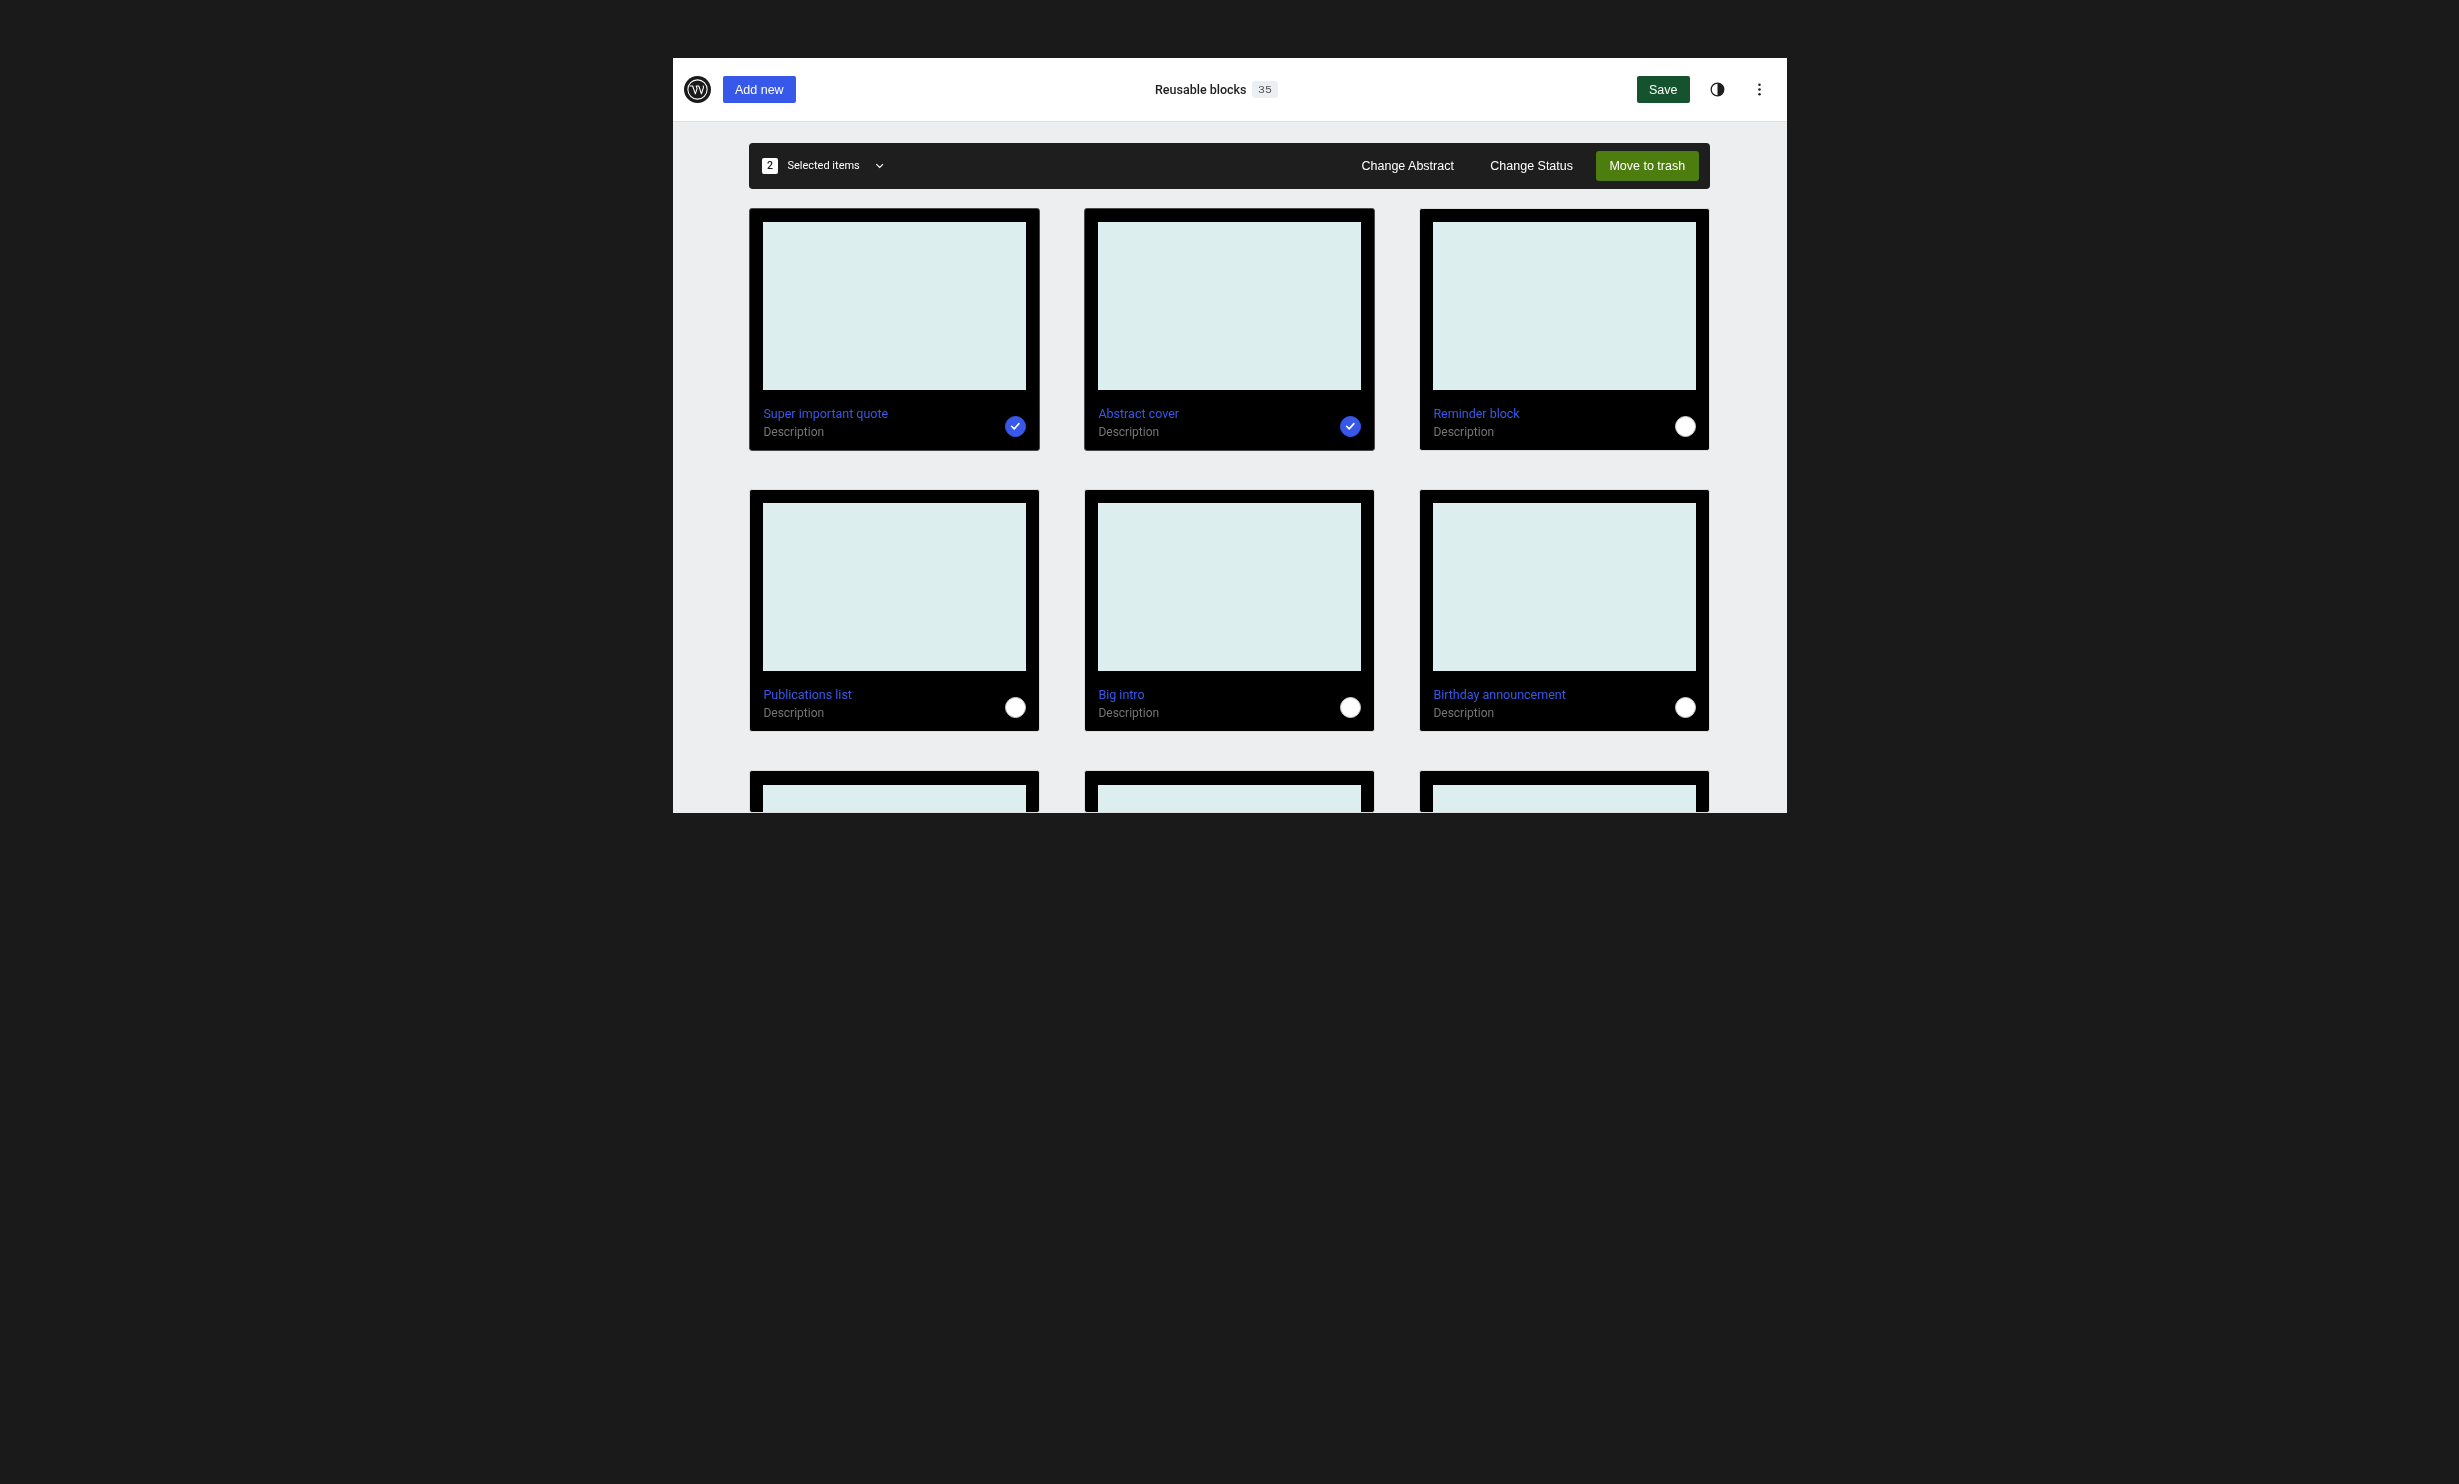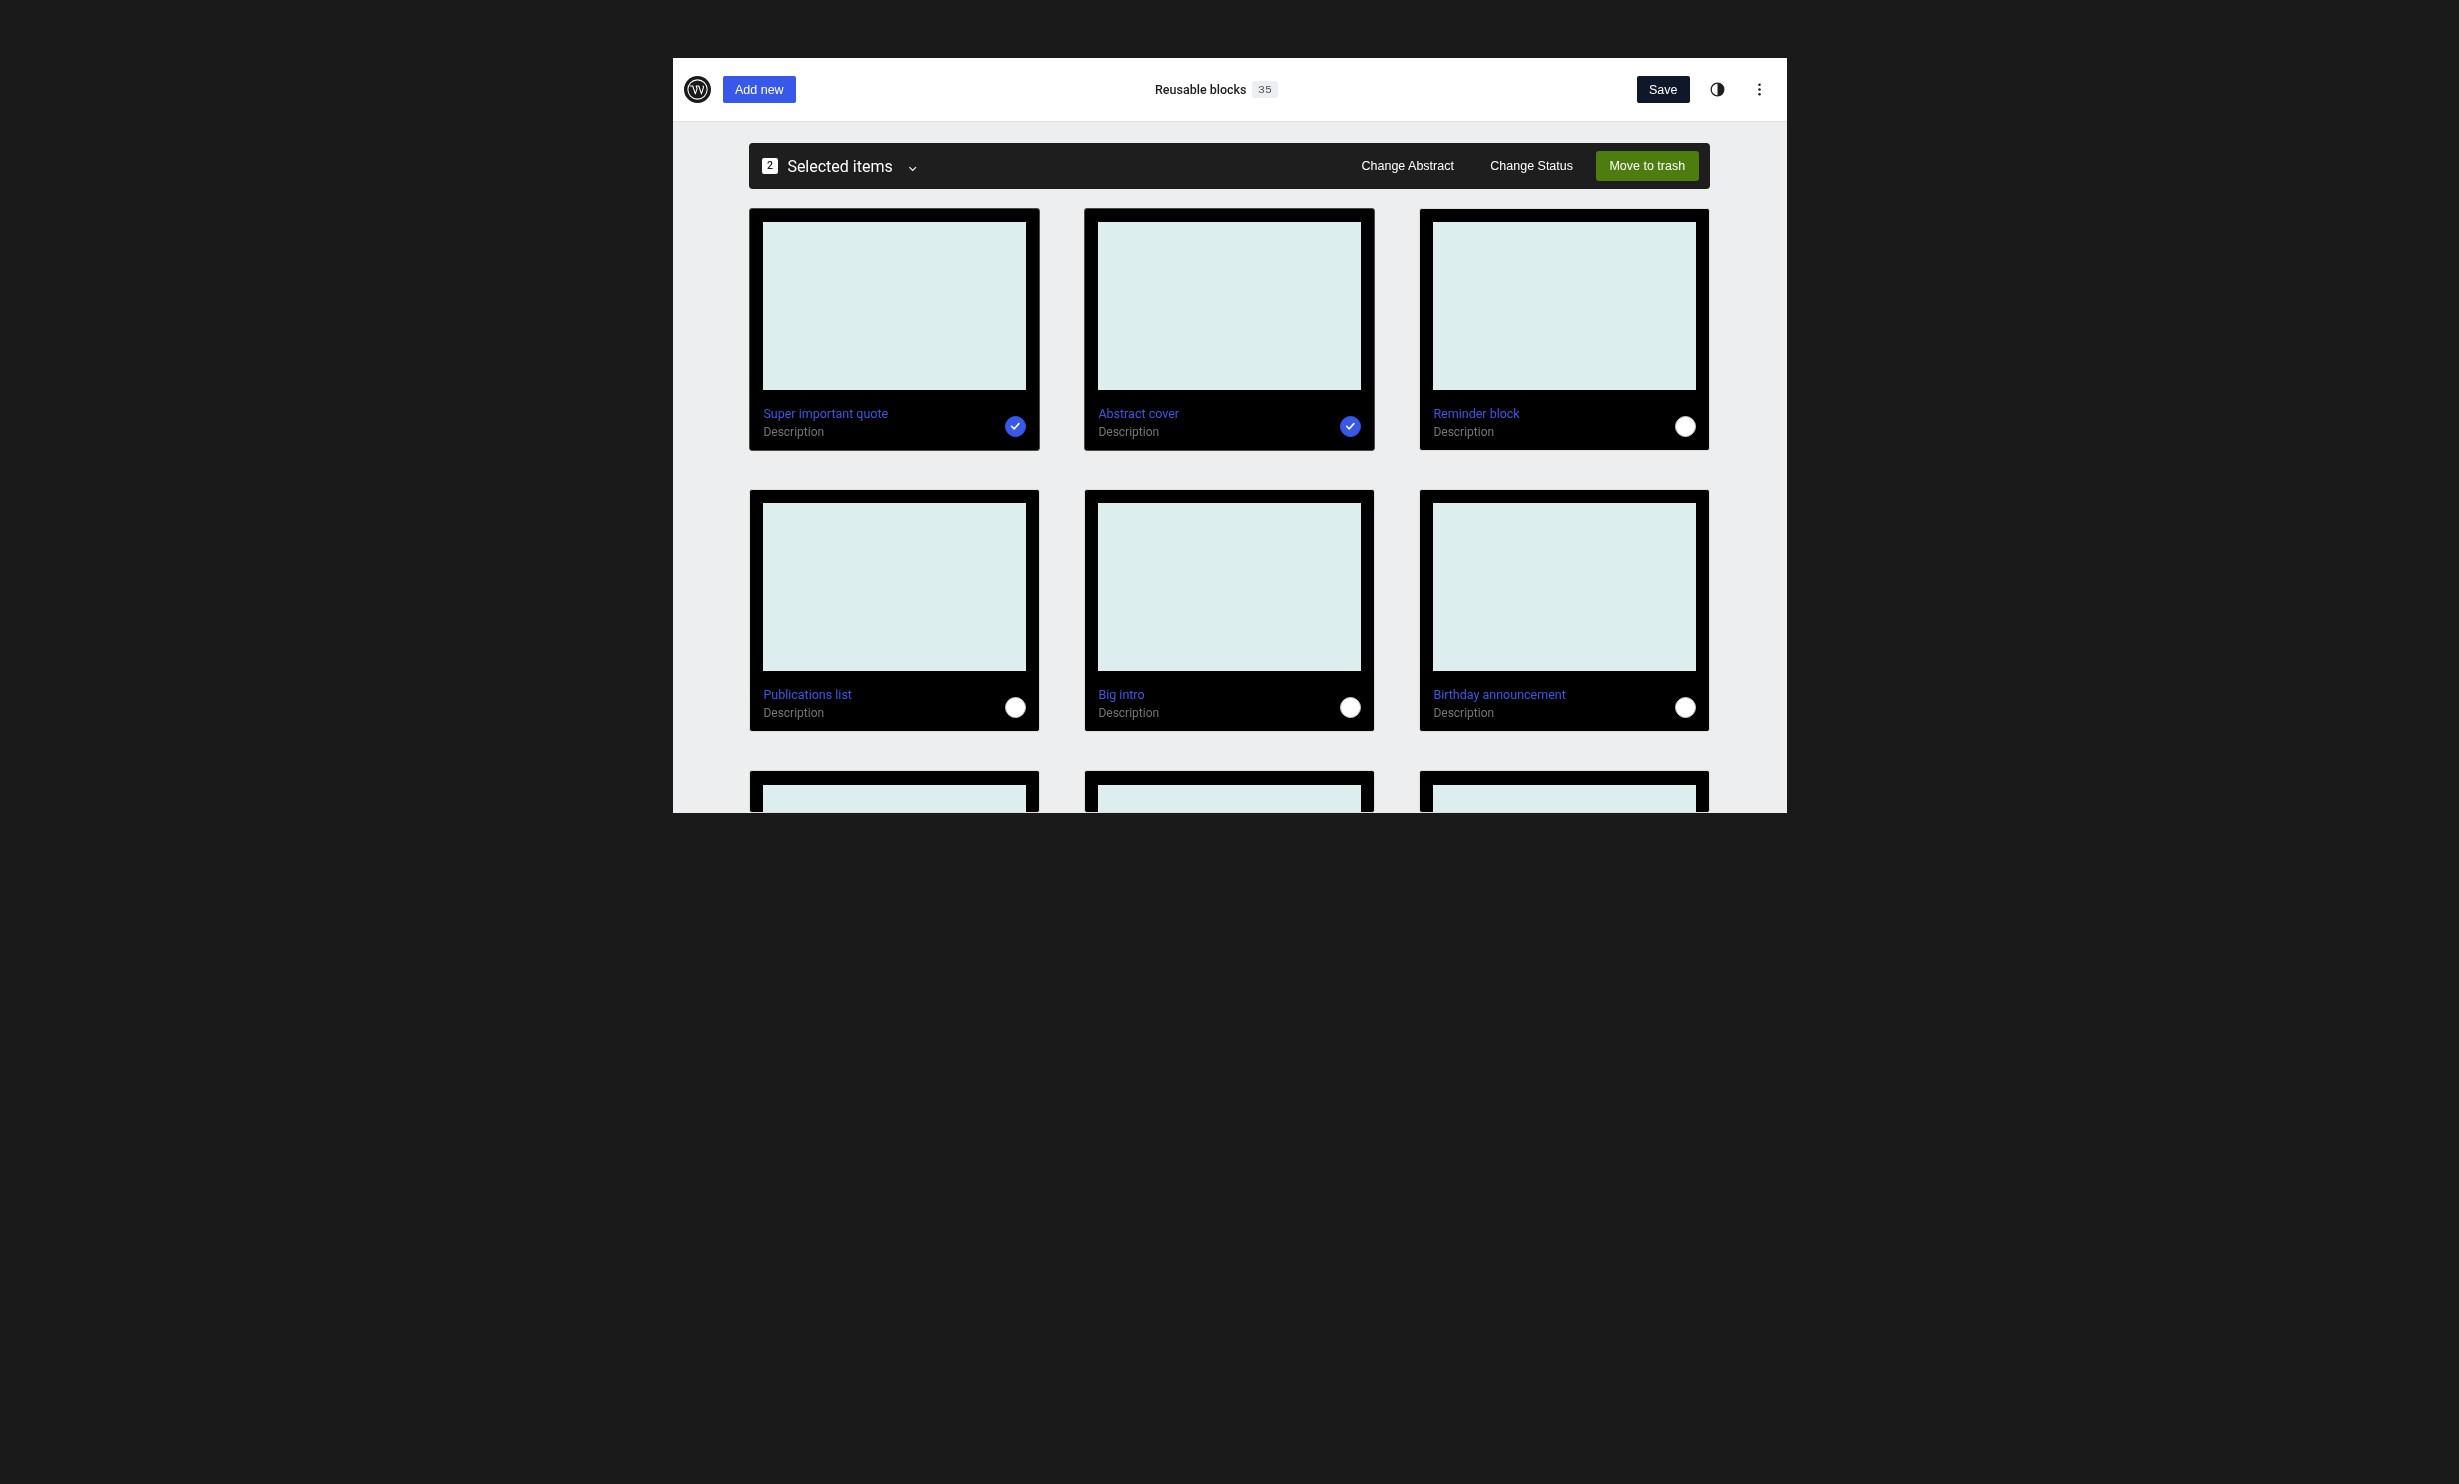--- a/index.html
+++ b/index.html
@@ -56,21 +56,21 @@
   .count-badge {
     background: #eceff1;
     color: #555;
     padding: 1.9px 5.8px;
     border-radius: 2.9px;
     font-size: 11.5px;
     font-weight: 400;
     font-family: Liberation Mono, monospace;
   }
   .btn-save {
-    background: #0f172a;
+    background: #14532d;
     color: #fff;
     border: none;
     padding: 6.7px 12.5px;
     font-size: 12.5px;
     border-radius: 1.9px;
     cursor: pointer;
   }
   .icon-btn {
     width: 31px; height: 31px;
     display: flex; align-items: center; justify-content: center;
@@ -128,21 +128,21 @@
     margin-bottom: 19px;
   }
   .sel-count {
     background: #fff;
     color: #1e1e1e;
     width: 15.4px; height: 15.4px;
     display: flex; align-items:center; justify-content:center;
     font-size: 10.6px; font-weight: 500;
     border-radius: 1.9px;
   }
-  .sel-label { font-size: 16px; display:flex; align-items:flex-end; gap:13px; }
+  .sel-label { font-size: 11px; display:flex; align-items:flex-start; gap:13px; }
   .sel-label svg { width: 13.4px; height:13.4px; }
   .sel-spacer { flex: 1; }
   .sel-action {
     background: none; border: none; color: #fff;
     font-size: 12.5px; padding: 7.7px 13.4px; cursor: pointer;
   }
   .sel-action.primary {
     background: #4d7c0f;
     border-radius: 3px;
   }

